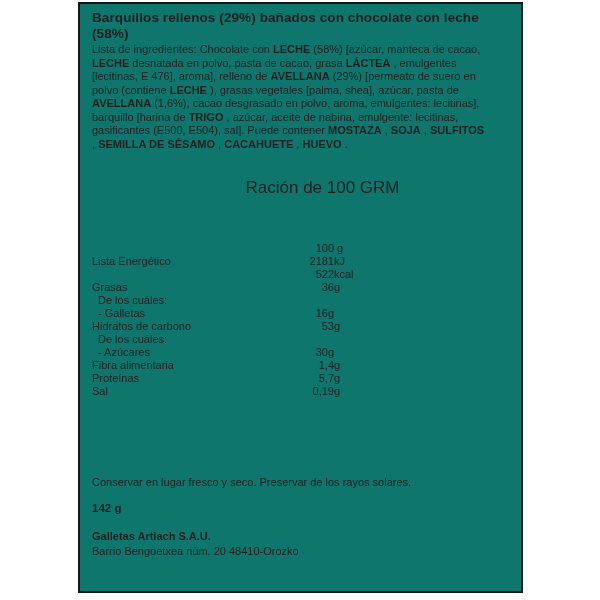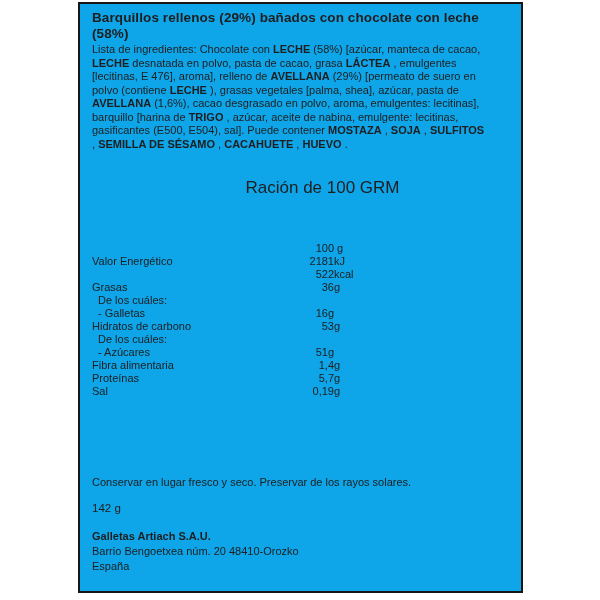--- a/index.html
+++ b/index.html
@@ -8,21 +8,21 @@
     background: #ffffff;
     font-family: "Liberation Sans", "DejaVu Sans", sans-serif;
     color: #1e1e1e;
     overflow: hidden;
   }
   .label-box {
     position: absolute;
     left: 78px; top: 2px;
     width: 445px; height: 591px;
     border: 2px solid #161616;
-    background: #0ea5e9;
+    background: #0f766e;
     padding: 4px 12px;
   }
   .title {
     margin-top: 2px;
     font-size: 13.5px;
     font-weight: bold;
     line-height: 15.5px;
     letter-spacing: 0.1px;
   }
   .ingredients {
@@ -50,21 +50,21 @@
   .nnum { display: inline-block; width: 36px; text-align: right; white-space: pre; }
   .nunit { white-space: pre; }
   .storage {
     margin-top: 78px;
     font-size: 11px;
     line-height: 13px;
   }
   .net-weight {
     margin-top: 13px;
     font-size: 11.5px;
-    font-weight: normal;
+    font-weight: bold;
     line-height: 13px;
   }
   .manufacturer {
     margin-top: 14px;
     font-size: 11px;
     line-height: 15px;
   }
   .manufacturer .name { font-weight: bold; }
 </style>
 </head>
@@ -78,21 +78,21 @@
 
   <div class="ration">Ración de 100 GRM</div>
 
   <div class="ntable">
       <div class="nrow">
         <span class="nlbl"></span>
         <span class="nnum">100</span>
         <span class="nunit"> g</span>
       </div>
       <div class="nrow">
-        <span class="nlbl">Valor Energético</span>
+        <span class="nlbl">Lista Energético</span>
         <span class="nnum">2181</span>
         <span class="nunit">kJ</span>
       </div>
       <div class="nrow">
         <span class="nlbl"></span>
         <span class="nnum">522</span>
         <span class="nunit">kcal</span>
       </div>
       <div class="nrow">
         <span class="nlbl">Grasas</span>
@@ -114,21 +114,21 @@
         <span class="nnum">53</span>
         <span class="nunit">g</span>
       </div>
       <div class="nrow">
         <span class="nlbl ind">De los cuáles:</span>
         <span class="nnum"></span>
         <span class="nunit"></span>
       </div>
       <div class="nrow">
         <span class="nlbl ind">- Azúcares</span>
-        <span class="nnum">51</span>
+        <span class="nnum">30</span>
         <span class="nunit">g</span>
       </div>
       <div class="nrow">
         <span class="nlbl">Fibra alimentaria</span>
         <span class="nnum">1,4</span>
         <span class="nunit">g</span>
       </div>
       <div class="nrow">
         <span class="nlbl">Proteínas</span>
         <span class="nnum">5,7</span>
@@ -141,16 +141,15 @@
       </div>
     </div>
 
   <div class="storage">Conservar en lugar fresco y seco. Preservar de los rayos solares.</div>
 
   <div class="net-weight">142 g</div>
 
   <div class="manufacturer">
     <div class="name">Galletas Artiach S.A.U.</div>
     <div>Barrio Bengoetxea núm. 20 48410-Orozko</div>
-    <div>España</div>
   </div>
 
 </div>
 
 </body></html>

